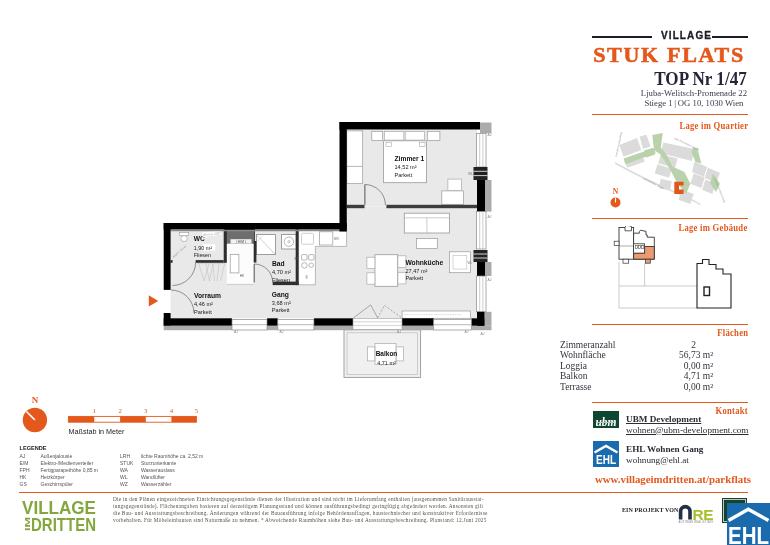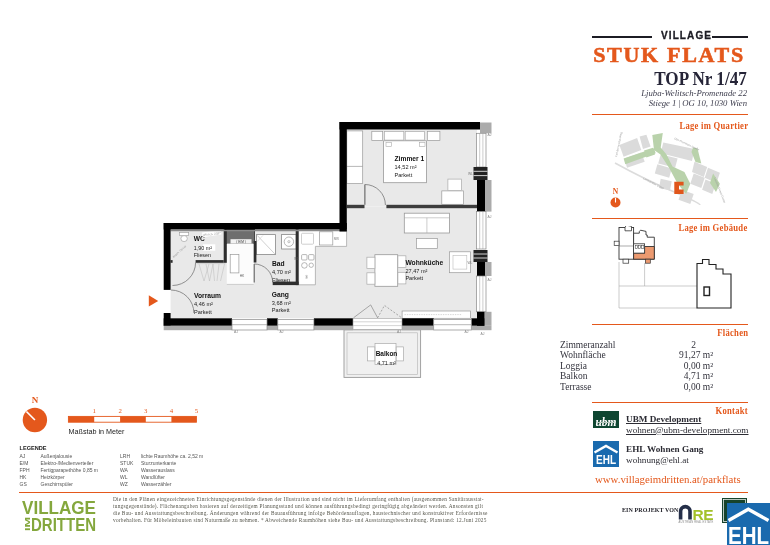--- a/index.html
+++ b/index.html
@@ -17,21 +17,21 @@
 <div class="abs sans" style="left:592px;top:32px;width:156px;">
   <div style="position:absolute;left:0;top:4.2px;width:60px;height:2.2px;background:#1c1c24;"></div>
   <div style="position:absolute;right:0;top:4.2px;width:36px;height:2.2px;background:#1c1c24;"></div>
   <div style="position:absolute;left:69px;top:-2px;font-weight:bold;font-size:10px;letter-spacing:1.1px;color:#1c1c24;-webkit-text-stroke:0.3px #1c1c24;">VILLAGE</div>
 </div>
 
 <div class="abs" style="left:590px;top:42px;width:158px;font-weight:bold;font-size:22px;letter-spacing:1.7px;color:#E4581C;-webkit-text-stroke:0.6px #E4581C;text-align:center;white-space:nowrap;">STUK FLATS</div>
 
 <div class="abs" style="right:23px;top:68px;font-weight:bold;font-size:19px;color:#252437;transform:scaleX(0.9);transform-origin:100% 50%;">TOP Nr 1/47</div>
 
-<div class="abs" style="right:23px;top:88px;text-align:right;font-size:8.7px;line-height:10.3px;color:#3c3c4c;font-style:italic;">Ljuba-Welitsch-Promenade 22<br>Stiege 1 | OG 10, 1030 Wien</div>
+<div class="abs" style="right:23px;top:88px;text-align:center;font-size:8.7px;line-height:10.3px;color:#3c3c4c;">Ljuba-Welitsch-Promenade 22<br>Stiege 1 | OG 10, 1030 Wien</div>
 
 <div class="rule" style="left:592px;top:114px;width:156px;"></div>
 
 <div class="hd" style="top:120px;">Lage im Quartier</div>
 
 <svg class="abs" style="left:600px;top:128px;" width="150" height="90" viewBox="0 0 150 90">
 
   <path d="M 15 35 Q 44 51 72 63 T 100 77" fill="none" stroke="#DCDCDC" stroke-width="1.6"></path>
 
   <g fill="#DBDBDB">
@@ -111,21 +111,21 @@
 
   <rect x="104" y="61" width="5.5" height="8.5" fill="#fff" stroke="#222" stroke-width="1.4"></rect>
 </svg>
 
 <div class="rule" style="left:592px;top:324px;width:156px;"></div>
 
 <div class="hd" style="top:327px;">Flächen</div>
 
 <div class="abs" style="left:560px;top:340px;width:153px;font-size:9.5px;color:#33333d;line-height:10.4px;">
   <div>Zimmeranzahl<span style="float:right;margin-right:17px;">2</span></div>
-  <div>Wohnfläche<span style="float:right;">91,27 m²</span></div>
+  <div>Wohnfläche<span style="float:right;">56,73 m²</span></div>
   <div>Loggia<span style="float:right;">0,00 m²</span></div>
   <div>Balkon<span style="float:right;">4,71 m²</span></div>
   <div>Terrasse<span style="float:right;">0,00 m²</span></div>
 </div>
 
 <div class="rule" style="left:592px;top:402px;width:156px;"></div>
 
 <div class="hd" style="top:405px;">Kontakt</div>
 
 <div class="abs" style="left:593px;top:411px;width:26px;height:17px;background:#0E4631;">
@@ -140,21 +140,21 @@
 <svg class="abs" style="left:593px;top:441px;" width="26" height="26" viewBox="0 0 26 26">
   <rect width="26" height="26" fill="#1A6AAE"></rect>
   <path d="M 1.5 11.5 L 13 5 L 24.5 11.5" fill="none" stroke="#fff" stroke-width="2.4"></path>
   <text x="13" y="23" font-size="12" font-weight="bold" fill="#fff" font-family="Liberation Sans,sans-serif" text-anchor="middle" textLength="20" lengthAdjust="spacingAndGlyphs">EHL</text>
 </svg>
 
 <div class="abs" style="left:626px;top:444px;font-size:9.2px;color:#2c2c34;line-height:10.8px;">
   <b>EHL Wohnen Gang</b><br>wohnung@ehl.at
 </div>
 
-<div class="abs" style="left:595px;top:473px;font-weight:normal;font-size:10.8px;letter-spacing:0px;color:#E4581C;">www.villageimdritten.at/parkflats</div>
+<div class="abs" style="left:595px;top:473px;font-weight:bold;font-size:10.8px;letter-spacing:0px;color:#E4581C;">www.villageimdritten.at/parkflats</div>
 
 <div class="rule" style="left:19px;top:492px;width:729px;"></div>
 
 <svg class="abs" style="left:20px;top:496.5px;" width="92" height="40" viewBox="0 0 92 40">
   <g fill="#84A73D" font-family="Liberation Sans,sans-serif" font-weight="bold">
     <text x="2" y="17" font-size="19" textLength="74" lengthAdjust="spacingAndGlyphs">VILLAGE</text>
     <text x="11" y="34" font-size="19" textLength="65" lengthAdjust="spacingAndGlyphs">DRITTEN</text>
     <text x="10" y="34" font-size="8" transform="rotate(-90 10 34)" textLength="14" lengthAdjust="spacingAndGlyphs">IM</text>
   </g>
 </svg>

